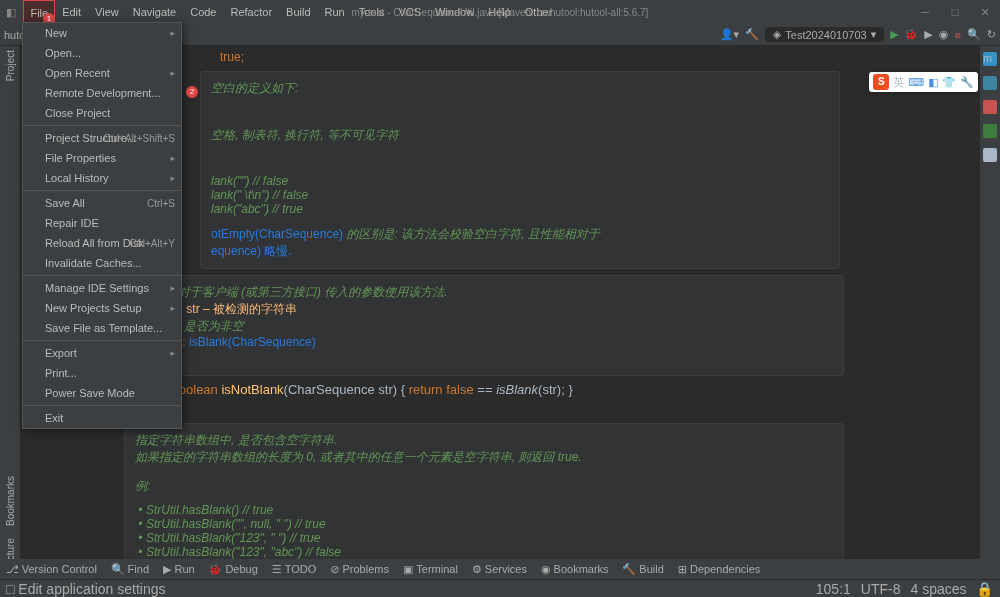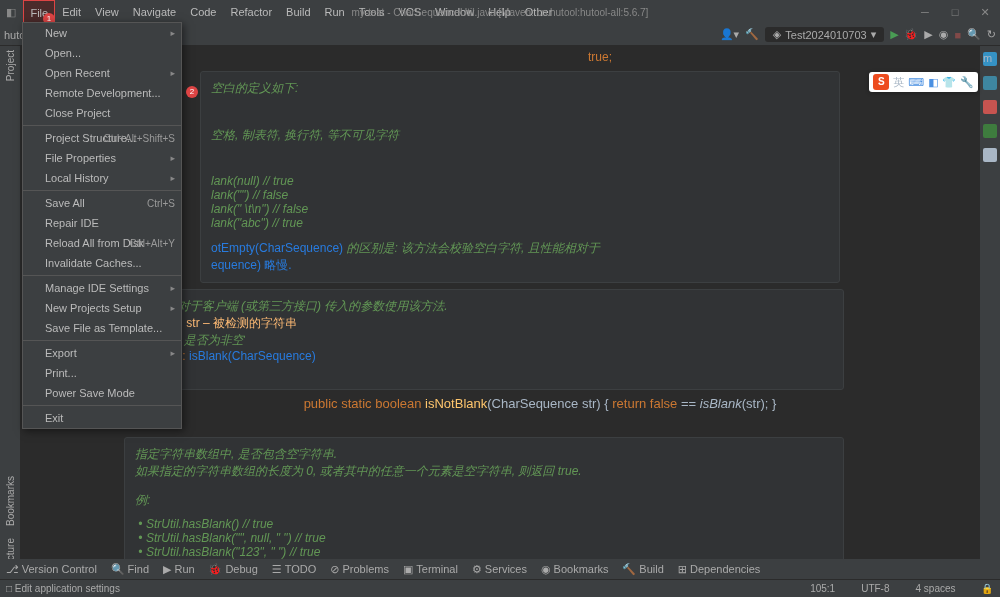--- a/index.html
+++ b/index.html
@@ -21,39 +21,39 @@
 .icon-debug { color:#499c54; }
 .icon-stop { color:#c75450; }
 .left-gutter { position:absolute; left:0; top:46px; width:20px; bottom:18px; background:#3c3f41; display:flex; flex-direction:column; align-items:center; gap:12px; padding-top:4px; }
 .left-gutter .vlabel { writing-mode:vertical-rl; transform:rotate(180deg); color:#aaa; font-size:10px; }
 .right-gutter { position:absolute; right:0; top:46px; width:20px; bottom:18px; background:#3c3f41; display:flex; flex-direction:column; align-items:center; gap:4px; }
 .right-gutter .sq { width:14px; height:14px; border-radius:2px; margin-top:6px; }
 .reader-mode { position:absolute; right:24px; top:54px; color:#aaa; font-size:11px; }
 .editor { position:absolute; left:20px; right:20px; top:46px; bottom:18px; background:#2b2b2b; overflow:hidden; font-family:Consolas,monospace; font-size:12px; }
 .gutter { position:absolute; left:0; top:0; width:60px; bottom:0; color:#606366; text-align:right; padding-right:8px; }
 .code { position:absolute; left:80px; right:0; top:0; bottom:0; padding-top:4px; }
-.ln { height:15px; line-height:15px;text-align:center; }
+.ln { height:15px; line-height:15px; }
 .kw { color:#cc7832; }
 .green { color:#629755; font-style:italic; }
 .tag { color:#cc7832; }
 .link { color:#287bde; }
 .warning { color:#fdba74; }
 .docbox { background:#313335; border:1px solid #3c3f41; border-radius:3px; margin:6px 0 6px 24px; padding:8px 10px; width:720px; }
 .menu { position:absolute; left:22px; top:22px; width:160px; background:#3c3f41; border:1px solid #555; z-index:100; box-shadow:2px 2px 8px rgba(0,0,0,0.5); }
 .menu-item { height:20px; display:flex; align-items:center; padding:0 8px 0 22px; color:#bbb; position:relative; }
 .menu-item.hi { background:#e63946; color:#fff; border:1px solid #ff6b6b; }
 .menu-sep { height:1px; background:#555; margin:2px 0; }
 .menu-item .arrow { position:absolute; right:6px; font-size:9px; color:#888; }
 .menu-item .sc { position:absolute; right:6px; font-size:10px; color:#999; }
 .menu-item.hi .sc { color:#fff; }
 .badge2 { position:absolute; left:186px; top:86px; width:12px; height:12px; background:#d44; border-radius:50%; color:#fff; font-size:8px; text-align:center; line-height:12px; z-index:101; }
 .bottom-bar { position:absolute; left:0; right:0; bottom:18px; height:20px; background:#3c3f41; display:flex; align-items:center; padding:0 6px; gap:14px; color:#aaa; font-size:11px; }
 .bottom-bar span { display:flex; align-items:center; gap:3px; }
-.status-bar { position:absolute; left:0; right:0; bottom:0; height:18px; background:#3c3f41; display:flex; align-items:center; padding:0 6px; color:#aaa; font-size:10px; border-top:1px solid #2b2b2b; }
-.status-bar .status-right { margin-left:auto; display:flex; gap:26px;align-items:center; }
+.status-bar { position:absolute; left:0; right:0; bottom:0; height:18px; background:#3c3f41; display:flex; align-items:center; padding:0 6px; color:#aaa; font-size:14px; border-top:1px solid #2b2b2b; }
+.status-bar .status-right { margin-left:auto; display:flex; gap:10px;align-items:center; }
 .ime-float { position:absolute; right:22px; top:72px; background:#fff; border-radius:3px; padding:2px 4px; display:flex; gap:4px; align-items:center; z-index:50; box-shadow:0 1px 4px rgba(0,0,0,0.3); }
 .ime-float .sogou { width:16px; height:16px; background:#ed4c1f; border-radius:3px; color:#fff; font-weight:bold; text-align:center; line-height:16px; font-size:10px; }
 .line129 { font-size:13px; }
 .line129 .kw { font-weight:normal; }
 .diff-at { color:#888; background:#45494a; border-radius:2px; padding:0 3px; }
 </style>
 </head>
 <body>
 
 <div class="titlebar">
@@ -132,21 +132,20 @@
 </div>
 
 <div class="editor">
   <div class="code">
     <div class="ln" style="margin-left:120px"><span class="kw">true;</span></div>
     <div class="docbox" style="margin-left:100px;width:640px">
       <div class="green">空白的定义如下:</div>
       <div style="height:30px"></div>
       <div class="green">空格, 制表符, 换行符, 等不可见字符</div>
       <div style="height:30px"></div>
-      <div class="green">lank(null) // true</div>
       <div class="green">lank("") // false</div>
       <div class="green">lank(" \t\n") // false</div>
       <div class="green">lank("abc") // true</div>
       <div style="height:10px"></div>
       <div><span class="link">otEmpty(CharSequence)</span><span class="green"> 的区别是: 该方法会校验空白字符, 且性能相对于</span></div>
       <div><span class="link">equence) 略慢.</span></div>
     </div>
     <div class="docbox" style="margin-left:24px">
       <div class="green">建议: 仅对于客户端 (或第三方接口) 传入的参数使用该方法.</div>
       <div><span class="tag">Params:</span> &nbsp;<span class="warning">str – 被检测的字符串</span></div>

